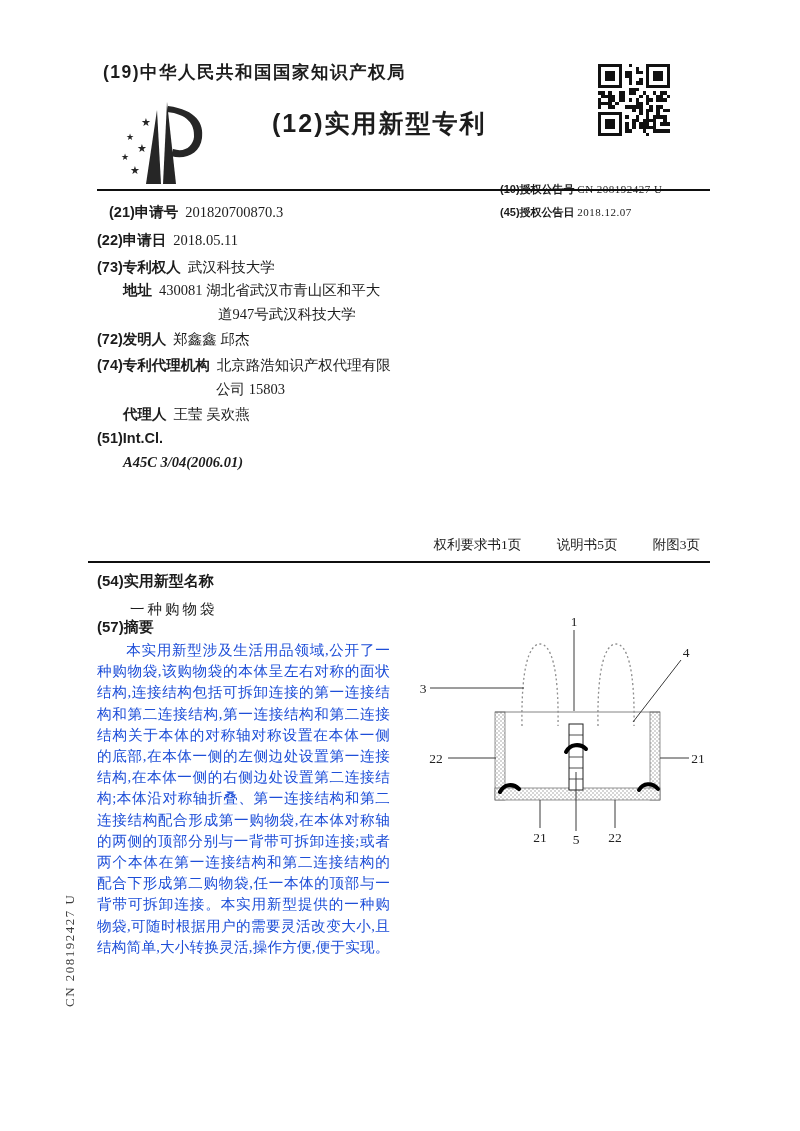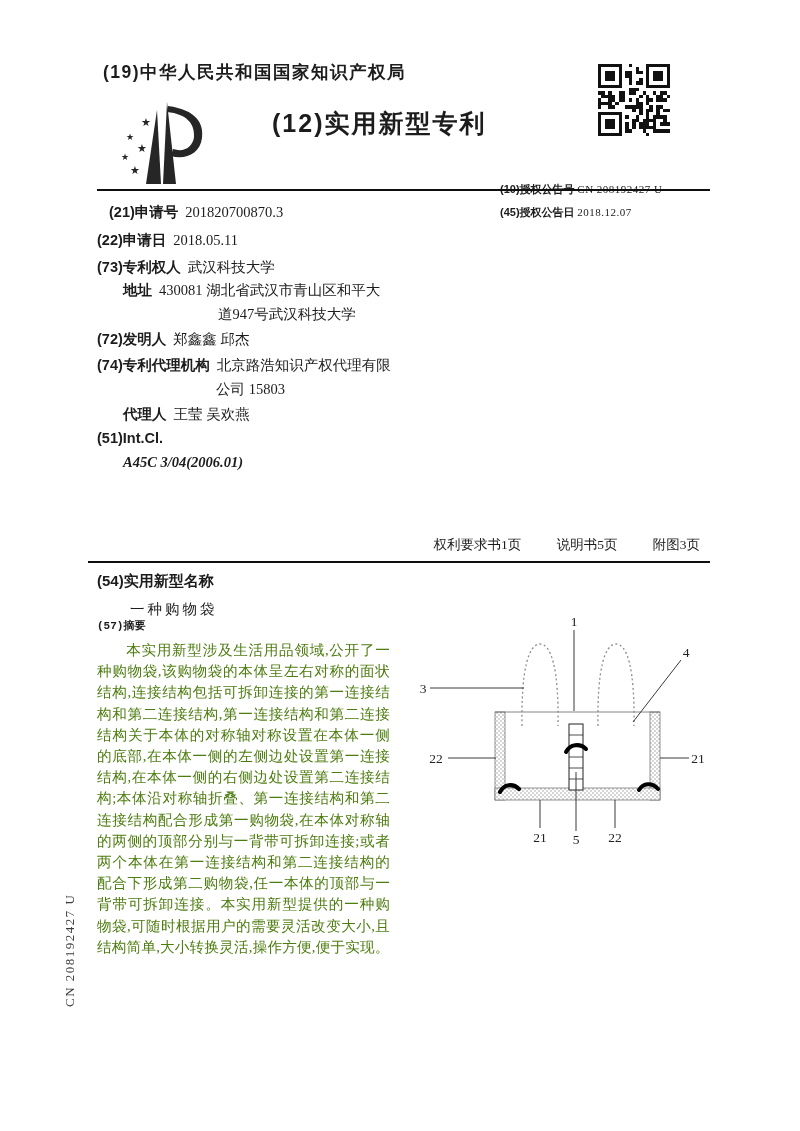--- a/index.html
+++ b/index.html
@@ -30,24 +30,24 @@
   .r5{left:218px;top:305px;} .r6{left:97px;top:330px;}
   .r7{left:97px;top:356px;}  .r8{left:216px;top:380px;}
   .r9{left:123px;top:405px;} .r10{left:97px;top:430px;}
   .r11{left:123px;top:454px;font-style:italic;font-weight:bold;}
   
   .pages-info{top:536px;right:100px;font-size:13.5px;white-space:nowrap;}
   .pages-info span{margin-left:32px;}
   
   .sec54{left:97px;top:572px;font-size:15px;font-weight:bold;}
   .inv-title{left:130px;top:600px;font-size:14.5px;letter-spacing:3px;}
-  .sec57{left:97px;top:618px;font-size:11px;font-weight:bold;font-family:Liberation Mono, monospace;}
+  .sec57{left:97px;top:618px;font-size:15px;font-weight:bold;}
   .abstract{
     left:97px;top:640px;width:293px;font-size:14.6px;line-height:21.2px;
-    text-align:justify;text-indent:2em;letter-spacing:0.2px;color:#4d7c0f;
+    text-align:justify;text-indent:2em;letter-spacing:0.2px;color:#1d4ed8;
   }
   
   .figure-box{left:412px;top:600px;width:310px;height:260px;}
   .handle{fill:none;stroke:#8d8d8d;stroke-width:1.3;stroke-dasharray:2,2.6;}
   .leader{stroke:#3a3a3a;stroke-width:1;}
   .flbl{font-family:"Liberation Serif",serif;font-size:13.5px;fill:#222;text-anchor:middle;}
   .swoosh{fill:none;stroke:#000;stroke-width:4;stroke-linecap:round;}
   
   .side-code{
     left:62px;top:872px;height:135px;font-size:13px;color:#3d3d3d;

